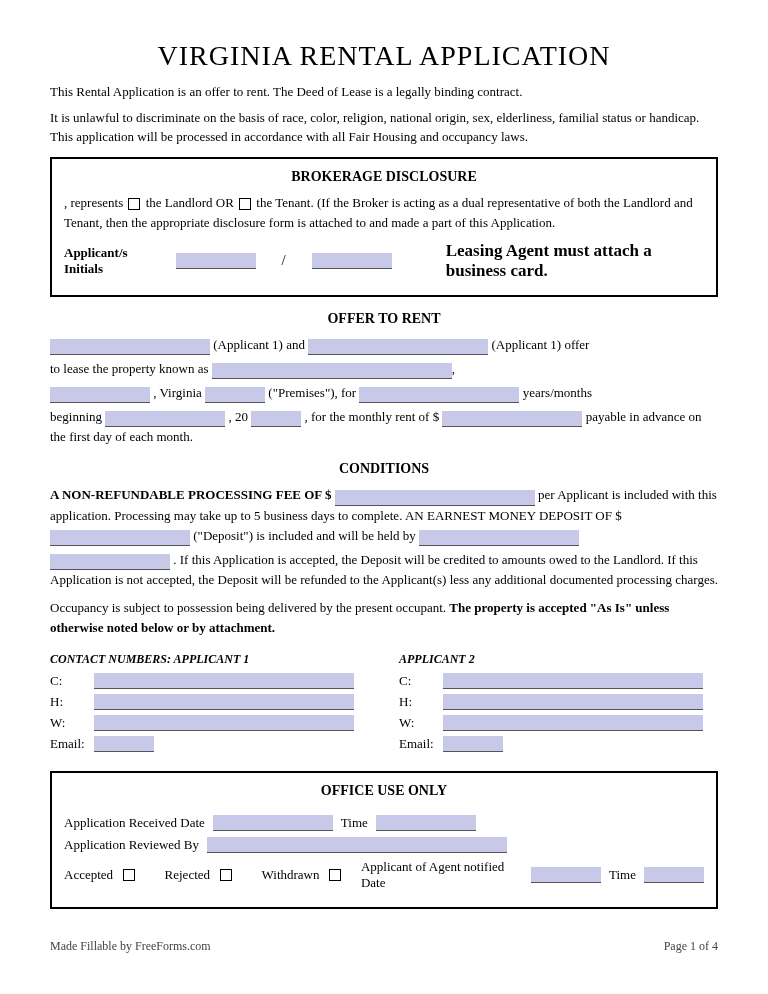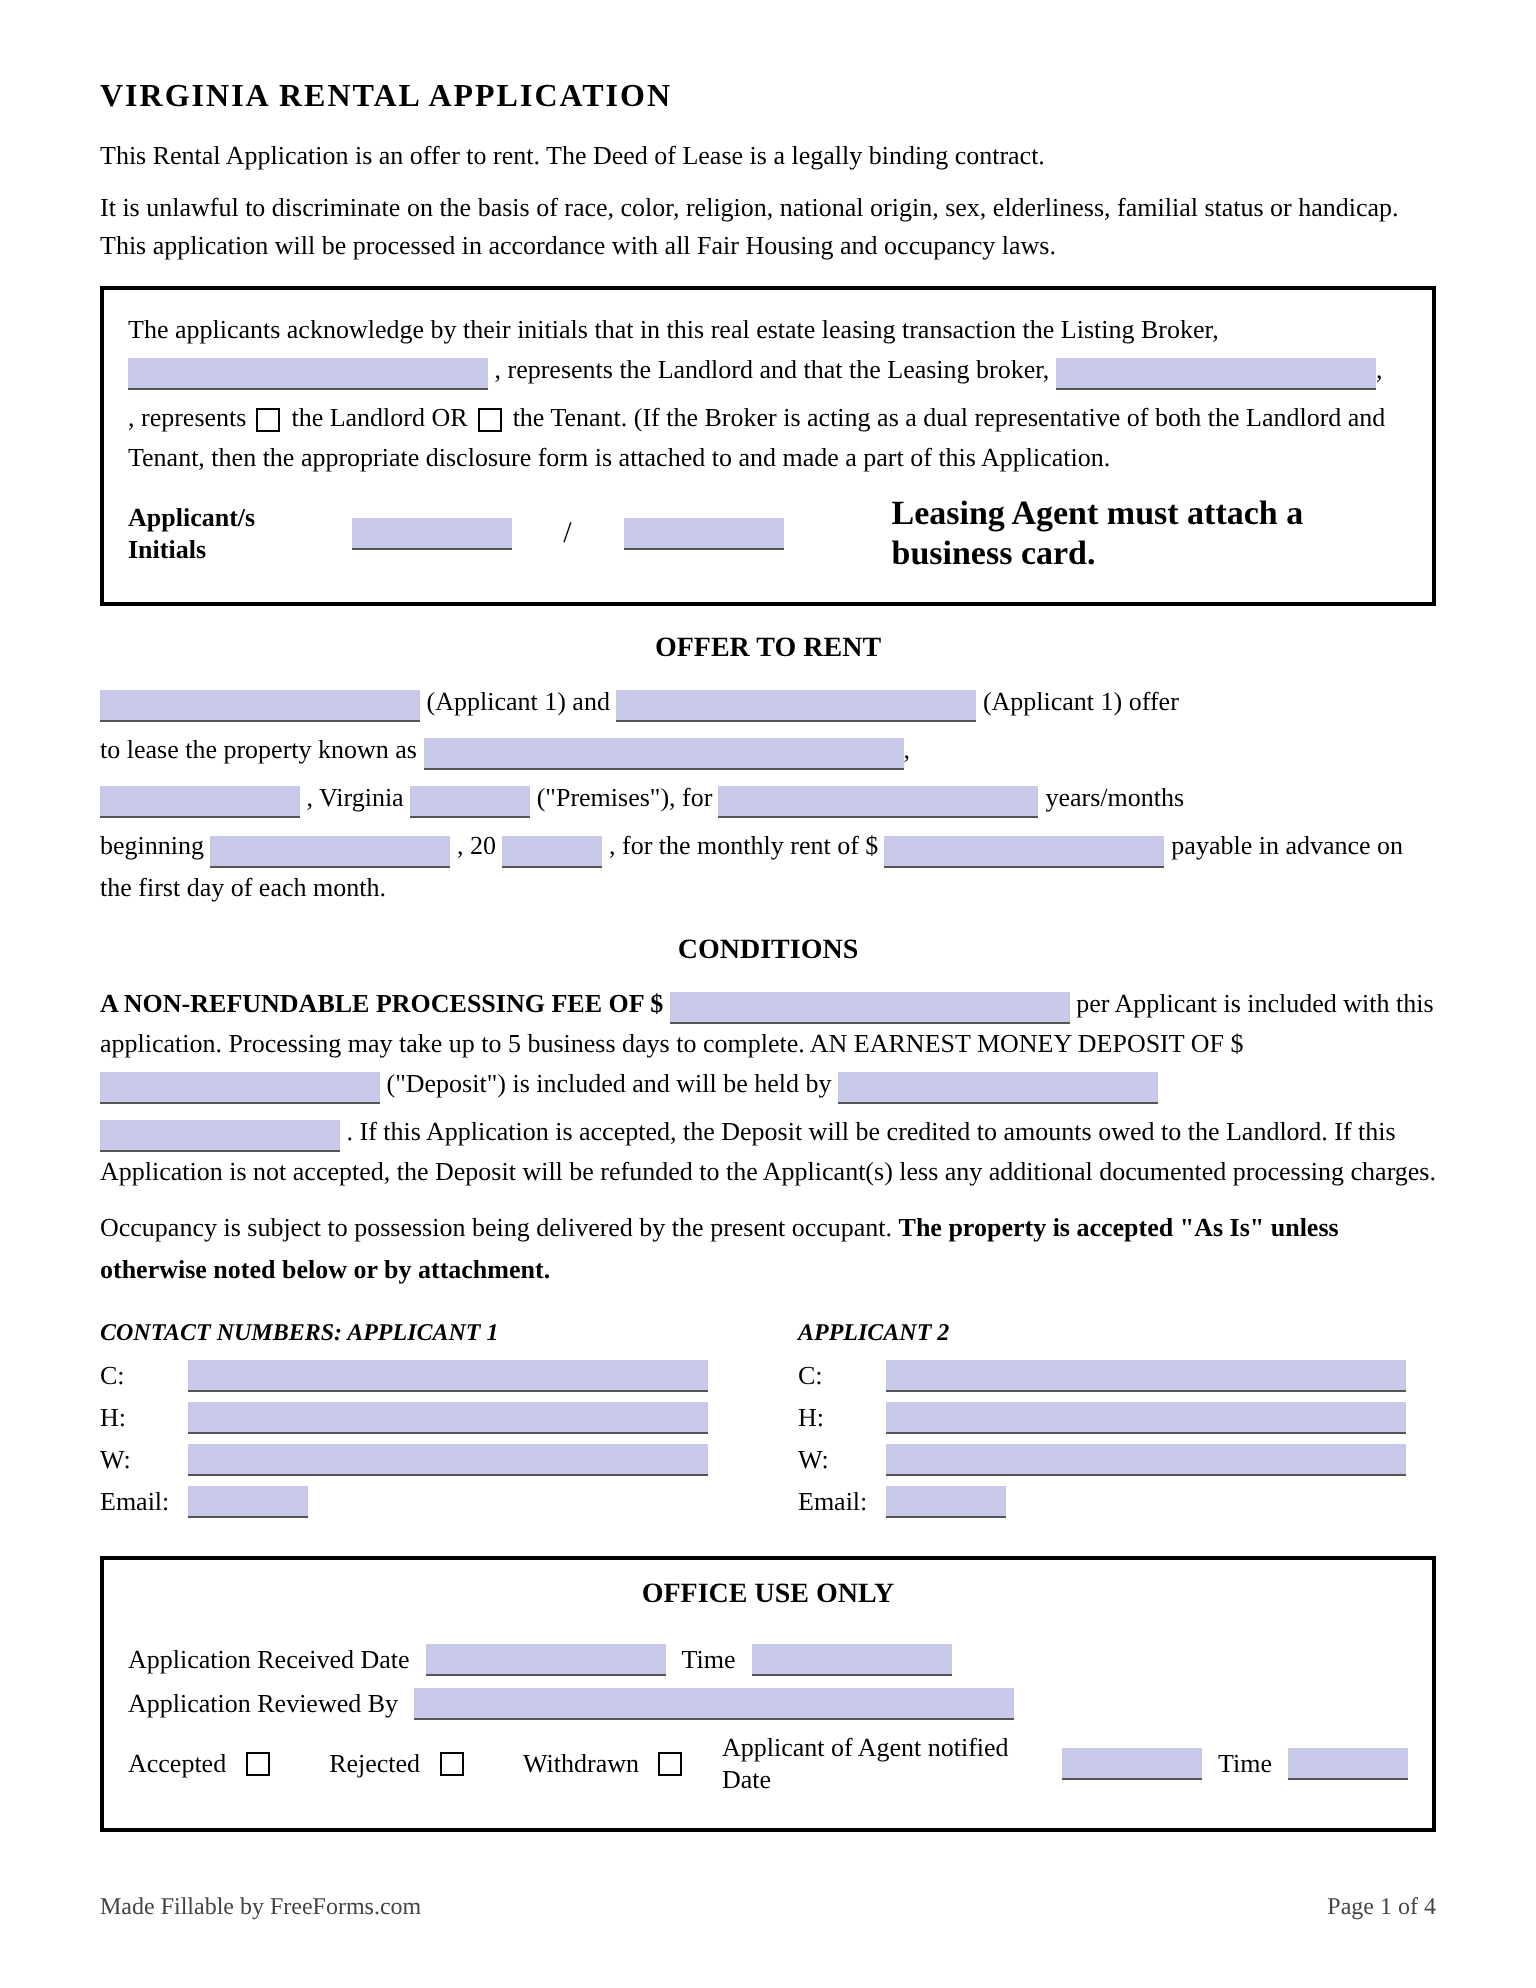--- a/index.html
+++ b/index.html
@@ -6,23 +6,23 @@
     body {
       font-family: Times New Roman, Times, serif;
       font-size: 13px;
       background: #fff;
       color: #000;
       width: 768px;
       min-height: 994px;
       padding: 40px 50px 30px 50px;
     }
     h1 {
-      text-align: left;
-      font-size: 16px;
-      font-weight: bold;
+      text-align: center;
+      font-size: 28px;
+      font-weight: normal;
       letter-spacing: 1px;
       margin-bottom: 10px;
     }
     .intro-text {
       margin-bottom: 6px;
       line-height: 1.5;
     }
     .box {
       border: 2px solid #000;
       padding: 10px 12px;
@@ -151,27 +151,22 @@
   </style>
 </head>
 <body>
 
 <h1>VIRGINIA RENTAL APPLICATION</h1>
 
 <p class="intro-text">This Rental Application is an offer to rent. The Deed of Lease is a legally binding contract.</p>
 <p class="intro-text">It is unlawful to discriminate on the basis of race, color, religion, national origin, sex, elderliness, familial status or handicap. This application will be processed in accordance with all Fair Housing and occupancy laws.</p>
 
 <div class="box">
+  <div class="box-title">BROKERAGE DISCLOSURE</div>
   <div class="brokerage-text">
-    <p>
-      <span>The applicants acknowledge by their initials that in this real estate leasing transaction the Listing Broker,</span>
-      <span class="input-field w180"></span>
-      <span>, represents the Landlord and that the Leasing broker,</span>
-      <span class="input-field w160"></span>,
-    </p>
     <p>
       <span>, represents</span>
       <span class="checkbox-box"></span>
       <span>the Landlord</span>
       <span>OR</span>
       <span class="checkbox-box"></span>
       <span>the Tenant. (If the Broker is acting as a dual representative of both the Landlord and Tenant, then the appropriate disclosure form is attached to and made a part of this Application.</span>
     </p>
   </div>
 

